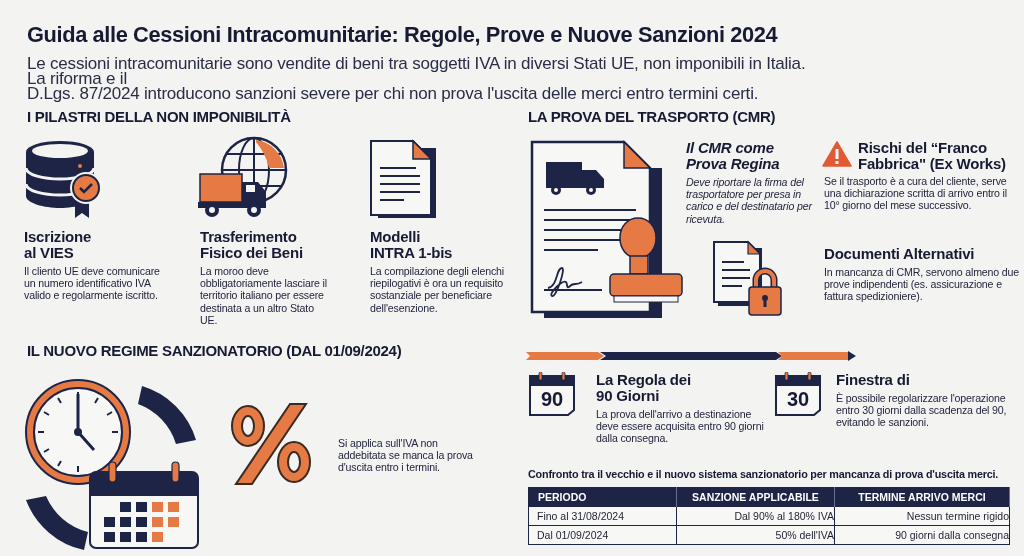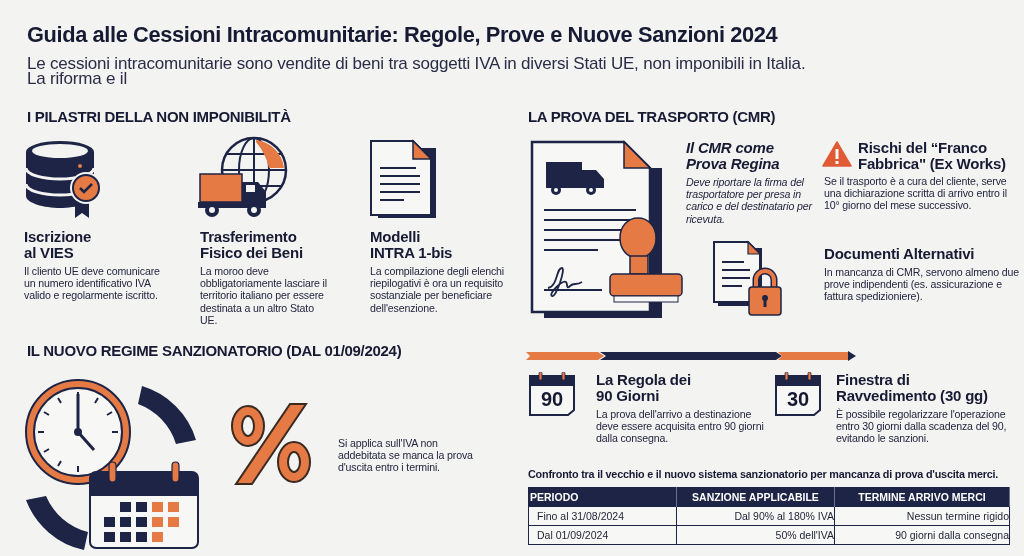--- a/index.html
+++ b/index.html
@@ -27,35 +27,36 @@
   .item-p { font-size: 10.6px; line-height: 12.2px; color: #23263e; letter-spacing: -0.15px; margin-top: 4px; }
   .table-caption { font-size: 10.8px; font-weight: 700; color: #171a33; letter-spacing: -0.2px; white-space: nowrap; }
   table.cmp {
     border-collapse: collapse; width: 482px; font-size: 10.5px;
     border: 1.5px solid #1e2446;
   }
   table.cmp th {
     background: #1e2446; color: #ffffff; font-weight: 700; height: 19px;
     text-transform: none; font-size: 10.5px; border-right: 1px solid #6a7090;
   }
-  table.cmp th:first-child { text-align: left; padding-left: 1px; }
+  table.cmp th:first-child { text-align: left; padding-left: 9px; }
   table.cmp td {
     height: 19px; border: 1px solid #1e2446; text-align: right; color: #1e2133; background: #f7f7f6;
   }
   table.cmp td:first-child { text-align: left; padding-left: 8px; }
   .cal-num {
     position: absolute; font-size: 20px; font-weight: 700; color: #171a33; width: 100%; text-align: center;
   }
 </style>
 </head>
 <body>
 
 <div class="abs title">Guida alle Cessioni Intracomunitarie: Regole, Prove e Nuove Sanzioni 2024</div>
 <div class="abs intro">
   <div>Le cessioni intracomunitarie sono vendite di beni tra soggetti IVA in diversi Stati UE, non imponibili in Italia. La riforma e il</div>
+  <div>D.Lgs. 87/2024 introducono sanzioni severe per chi non prova l'uscita delle merci entro termini certi.</div>
 </div>
 
 <div class="abs section-h" style="left:27px; top:108px;">I PILASTRI DELLA NON IMPONIBILITÀ</div>
 
 <svg class="abs" style="left:24px; top:138px;" width="80" height="82" viewBox="0 0 80 82">
   <path d="M2 14 v44 c0 7 18 12 34 12 s34 -5 34 -12 v-44" fill="#1e2446"></path>
   <ellipse cx="36" cy="14" rx="34" ry="11" fill="#1e2446"></ellipse>
   <ellipse cx="36" cy="13" rx="28" ry="7" fill="#f3f3f2"></ellipse>
   <path d="M2 30 c0 7 18 11 34 11 s34 -4 34 -11" stroke="#f3f3f2" stroke-width="3" fill="none"></path>
   <path d="M2 46 c0 7 18 11 34 11 s34 -4 34 -11" stroke="#f3f3f2" stroke-width="3" fill="none"></path>
@@ -243,21 +244,20 @@
     <path d="M2 4 h44 v34 l-6 5 h-38 z" fill="#f7f7f6" stroke="#1e2446" stroke-width="2"></path>
     <rect x="2" y="4" width="44" height="10" fill="#1e2446"></rect>
     <rect x="11" y="0" width="3" height="8" rx="1.5" fill="#e57a44" stroke="#1e2446" stroke-width="0.8"></rect>
     <rect x="34" y="0" width="3" height="8" rx="1.5" fill="#e57a44" stroke="#1e2446" stroke-width="0.8"></rect>
   </svg>
   <div class="cal-num" style="top:16px;">30</div>
 </div>
 <div class="abs" style="left:836px; top:372px; width:185px;">
   <div class="item-h">
     <div>Finestra di</div>
-    <div>Ravvedimento (30 gg)</div>
   </div>
   <div class="item-p">È possibile regolarizzare l'operazione entro 30 giorni dalla scadenza del 90, evitando le sanzioni.</div>
 </div>
 
 <div class="abs table-caption" style="left:528px; top:468px;">Confronto tra il vecchio e il nuovo sistema sanzionatorio per mancanza di prova d'uscita merci.</div>
 <table class="abs cmp" style="left:528px; top:487px;">
   <thead>
     <tr>
       <th style="width:148px;">PERIODO</th>
       <th style="width:158px;">SANZIONE APPLICABILE</th>

